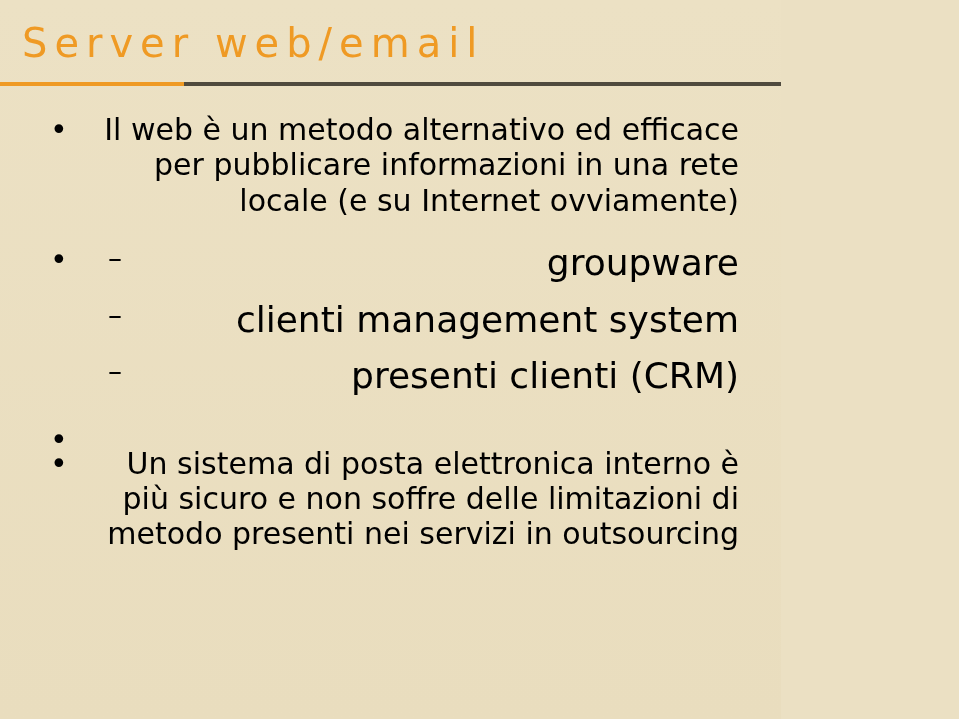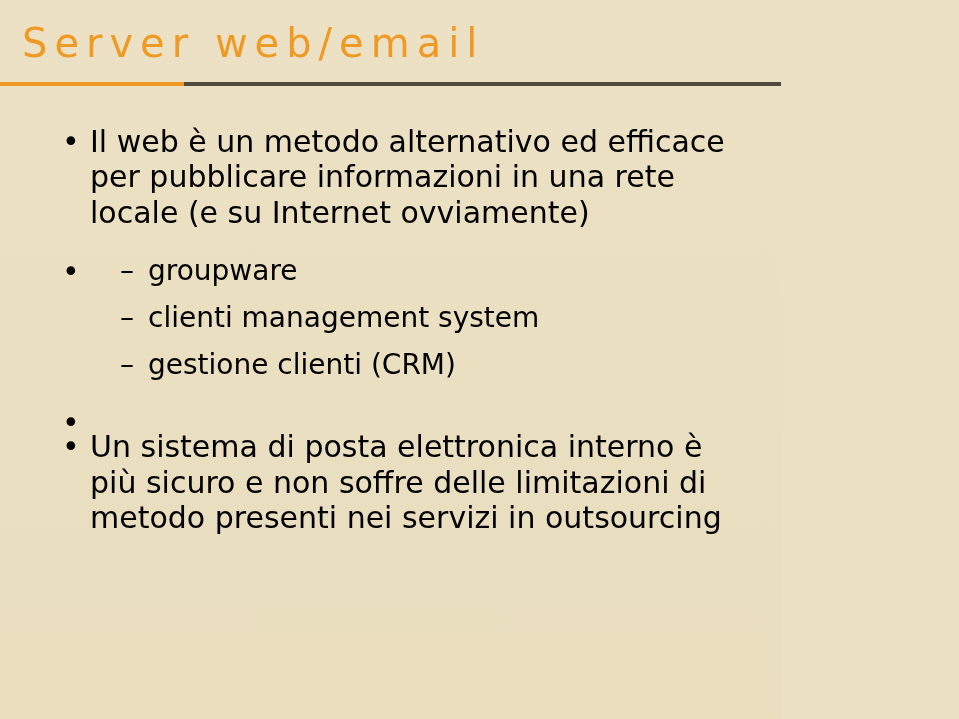--- a/index.html
+++ b/index.html
@@ -46,22 +46,23 @@
     position: absolute;
     top: 112px;
     left: 48px;
     right: 42px;
     color: #000;
     font-size: 30px;
     line-height: 1.18;
   }
   ul.lvl1 {
     list-style: none;
-    margin: 12px;
+    margin: 0;
     padding: 0;
+    text-align: right;
   }
   ul.lvl1 > li {
     position: relative;
     padding-left: 30px;
     margin-bottom: 24px;
   }
   ul.lvl1 > li::before {
     content: "•";
     position: absolute;
     left: 2px;
@@ -71,21 +72,21 @@
   }
   ul.lvl2 {
     list-style: none;
     margin: 14px 0 16px 0;
     padding: 0 0 0 30px;
   }
   ul.lvl2 > li {
     position: relative;
     padding-left: 28px;
     margin: 6px 0 14px 0;
-    font-size: 28px;
+    font-size: 36px;
   }
   ul.lvl2 > li::before {
     content: "–";
     position: absolute;
     left: 0;
     top: 0;
     font-size: 28px;
   }
   .spacer {
     height: 24px;
@@ -105,21 +106,21 @@
       </li>
       <li>
         <ul class="lvl2">
           <li>
             <span>groupware</span>
           </li>
           <li>
             <span>clienti management system</span>
           </li>
           <li>
-            <span>gestione clienti (CRM)</span>
+            <span>presenti clienti (CRM)</span>
           </li>
         </ul>
       </li>
       <li class="spacer" style="padding:0;margin:0;list-style:none"></li>
       <li>
         <span>Un sistema di posta elettronica interno è più sicuro e non soffre delle limitazioni di metodo presenti nei servizi in outsourcing</span>
       </li>
     </ul>
   </div>
 </div>

